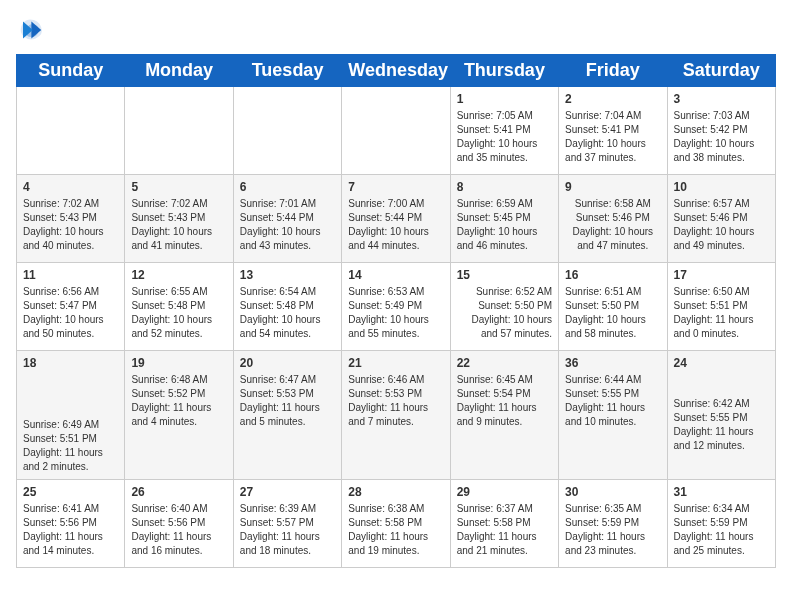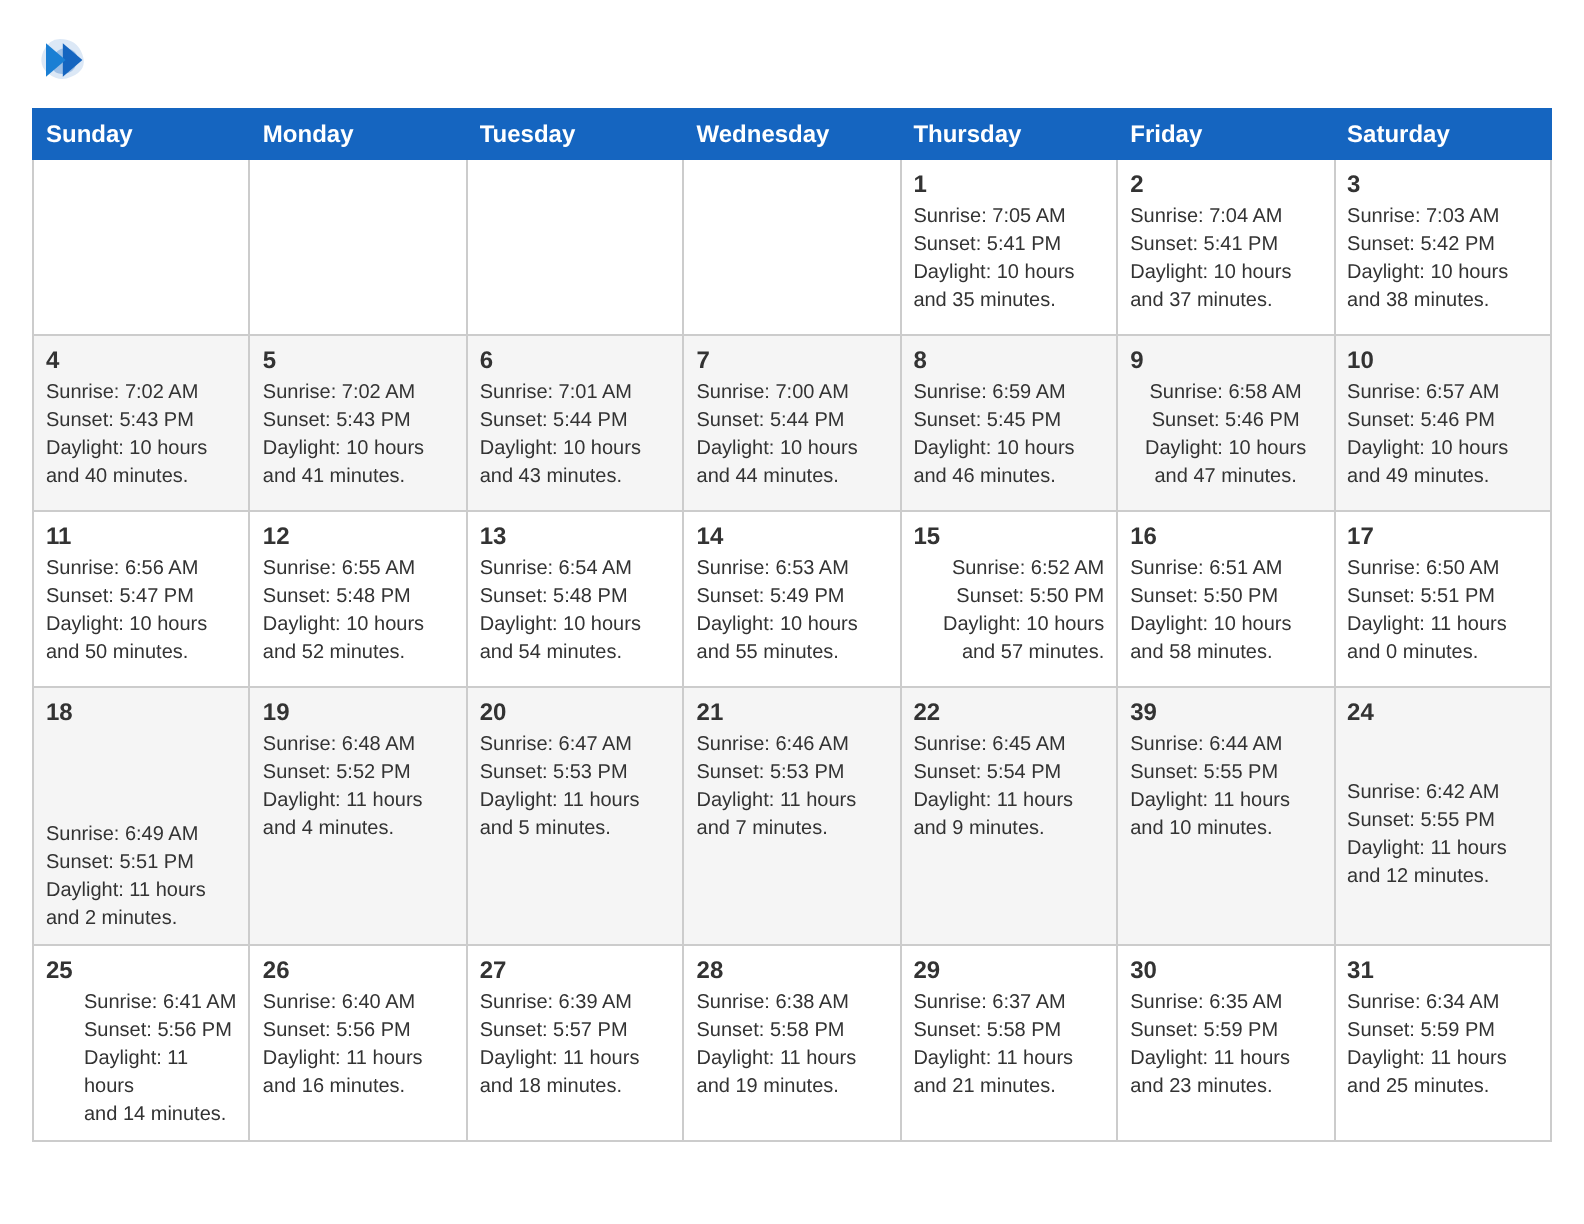--- a/index.html
+++ b/index.html
@@ -47,23 +47,23 @@
       margin-top: 2px;
     }
     table {
       width: 100%;
       border-collapse: collapse;
       table-layout: fixed;
     }
     thead tr th {
       background: #1565c0;
       color: #fff;
-      text-align: left;
+      text-align: center;
       padding: 5px 6px;
-      font-size: 12px;
+      font-size: 18px;
       font-weight: bold;
       border: 1px solid #1565c0;
     }
     tbody tr td {
       border: 1px solid #ccc;
       vertical-align: top;
       padding: 5px 6px;
       font-size: 11px;
       color: #333;
       height: 88px;
@@ -281,38 +281,38 @@
 and 7 minutes.</div>
         </td>
         <td>
           <span class="day-num">22</span>
           <div class="day-info" style="white-space: pre-line;">Sunrise: 6:45 AM
 Sunset: 5:54 PM
 Daylight: 11 hours
 and 9 minutes.</div>
         </td>
         <td>
-          <span class="day-num">39</span>
+          <span class="day-num">36</span>
           <div class="day-info" style="white-space: pre-line;">Sunrise: 6:44 AM
 Sunset: 5:55 PM
 Daylight: 11 hours
 and 10 minutes.</div>
         </td>
         <td>
           <span class="day-num">24</span>
           <div class="day-info" style="white-space: pre-line; margin-top: 27px;">Sunrise: 6:42 AM
 Sunset: 5:55 PM
 Daylight: 11 hours
 and 12 minutes.</div>
         </td>
       </tr>
       <tr>
         <td>
           <span class="day-num">25</span>
-          <div class="day-info" style="white-space: pre-line; margin-left: 19px;">Sunrise: 6:41 AM
+          <div class="day-info" style="white-space: pre-line;">Sunrise: 6:41 AM
 Sunset: 5:56 PM
 Daylight: 11 hours
 and 14 minutes.</div>
         </td>
         <td>
           <span class="day-num">26</span>
           <div class="day-info" style="white-space: pre-line;">Sunrise: 6:40 AM
 Sunset: 5:56 PM
 Daylight: 11 hours
 and 16 minutes.</div>

